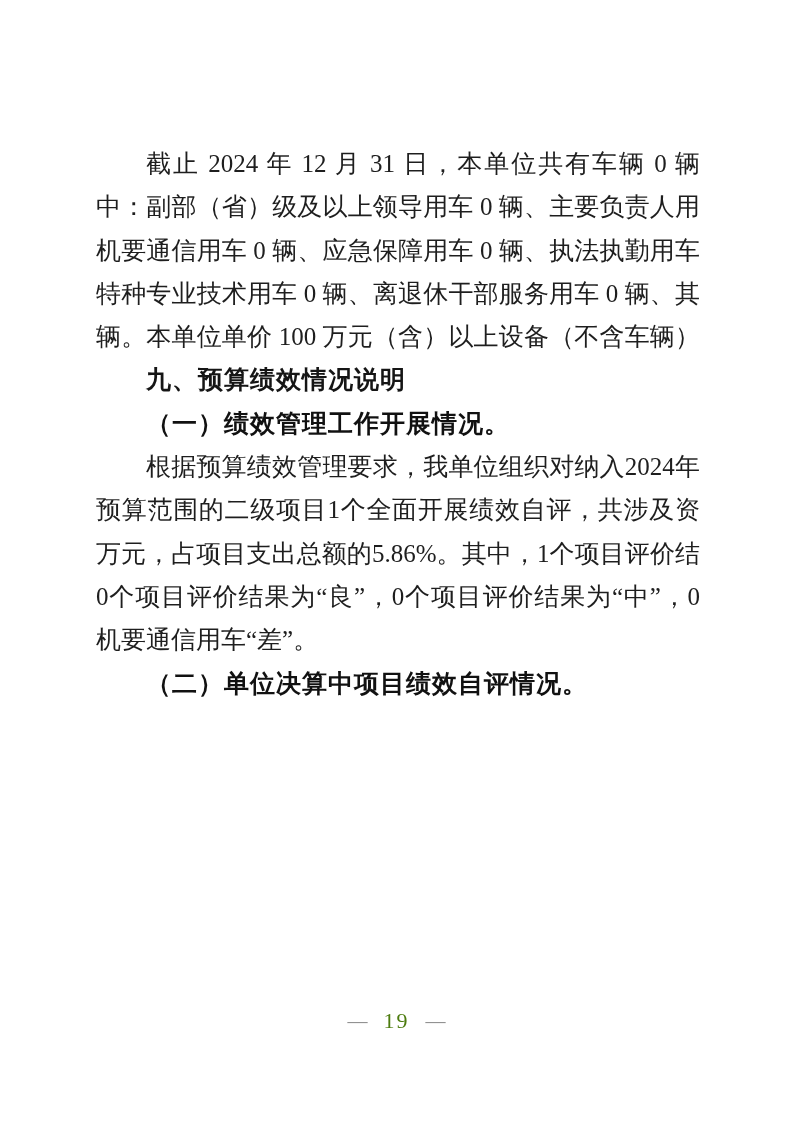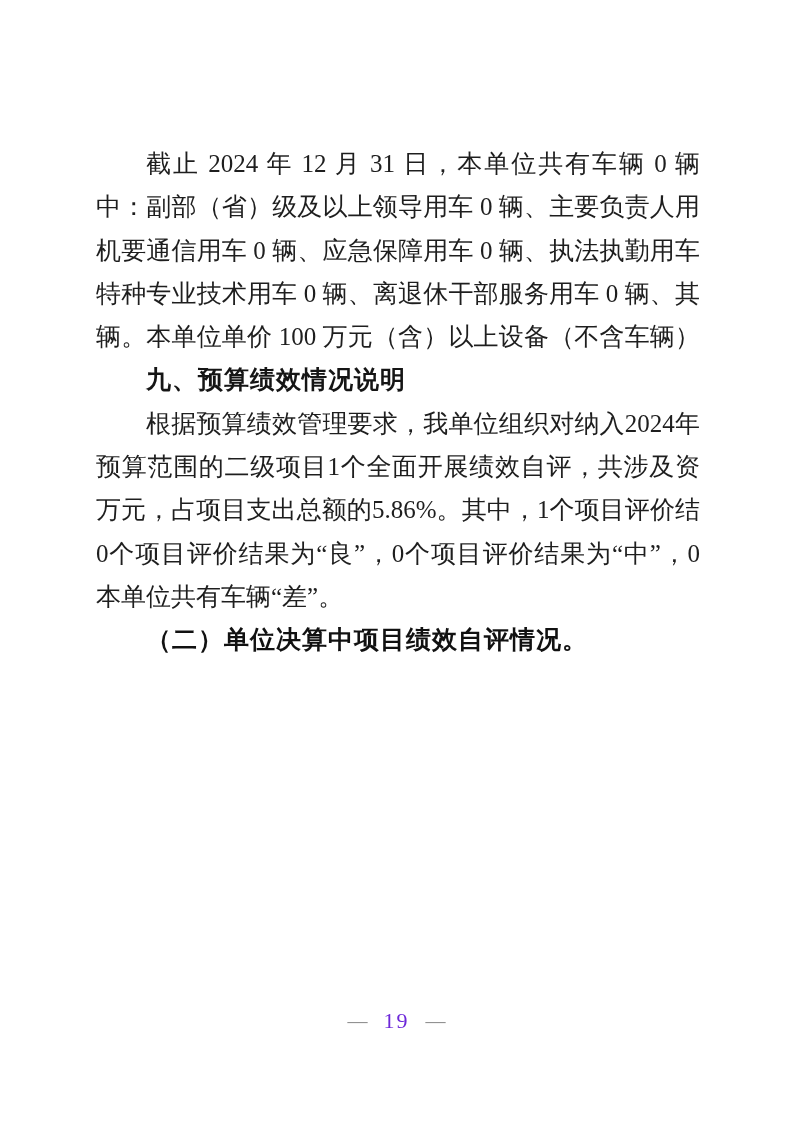--- a/index.html
+++ b/index.html
@@ -62,21 +62,21 @@
     align-items: center;
     justify-content: center;
     gap: 16px;
     font-size: 22px;
   }
   .footer .dash {
     color: #8c8c8c;
     font-size: 20px;
   }
   .footer .num {
-    color: #6d28d9;
+    color: #4d7c0f;
     letter-spacing: 2px;
     text-align: center;
   }
 </style>
 </head>
 <body>
 
 <div class="page">
 
   <div class="content">
@@ -84,27 +84,28 @@
     <div>
       <span class="line just indent">截止 2024 年 12 月 31 日，本单位共有车辆 0 辆（台），其</span>
       <span class="line just">中：副部（省）级及以上领导用车 0 辆、主要负责人用车 0 辆、</span>
       <span class="line just">机要通信用车 0 辆、应急保障用车 0 辆、执法执勤用车 0 辆、</span>
       <span class="line just">特种专业技术用车 0 辆、离退休干部服务用车 0 辆、其他用车 0</span>
       <span class="line just">辆。本单位单价 100 万元（含）以上设备（不含车辆）0 台（套）。</span>
     </div>
 
     <div class="line h-section indent lastline">九、预算绩效情况说明</div>
 
+    <div class="line h-sub indent lastline">（一）绩效管理工作开展情况。</div>
 
     <div>
       <span class="line just indent">根据预算绩效管理要求，我单位组织对纳入2024年度单位</span>
       <span class="line just">预算范围的二级项目1个全面开展绩效自评，共涉及资金13.89</span>
       <span class="line just">万元，占项目支出总额的5.86%。其中，1个项目评价结果为“优”，</span>
       <span class="line just">0个项目评价结果为“良”，0个项目评价结果为“中”，0个项</span>
-      <span class="line lastline">本单位共有车辆“差”。</span>
+      <span class="line lastline">机要通信用车“差”。</span>
     </div>
 
     <div class="line h-sub indent lastline">（二）单位决算中项目绩效自评情况。</div>
 
 
   </div>
 
   <div class="footer">
     <span class="dash">—</span>
     <span class="num">19</span>

